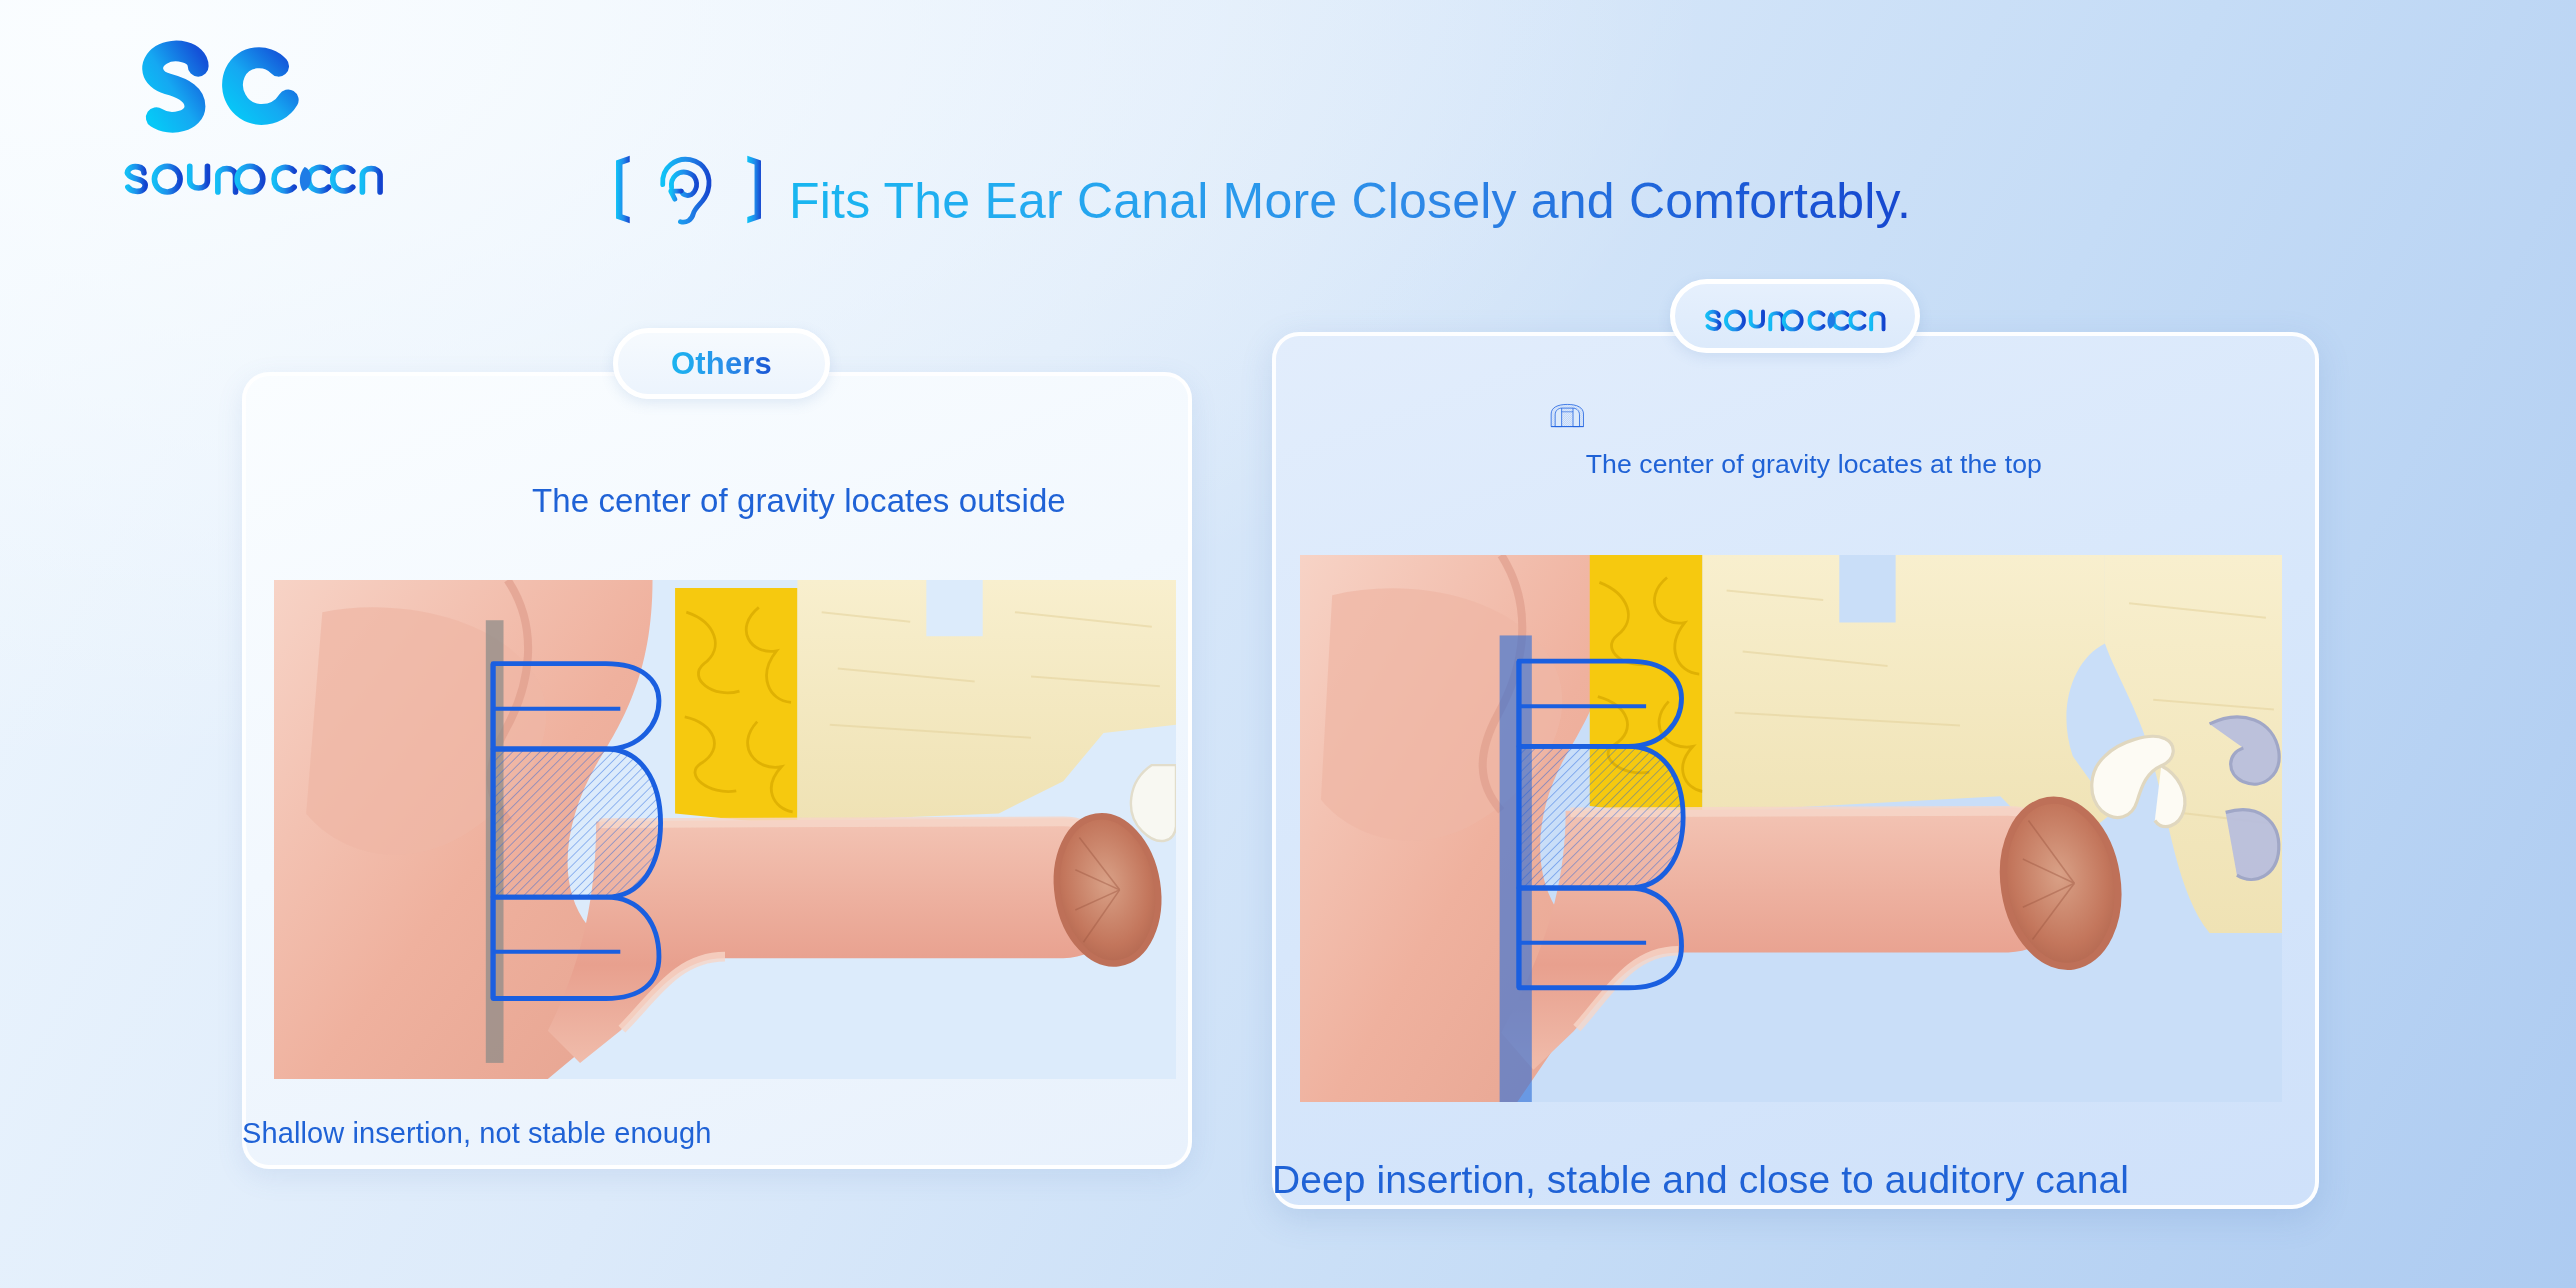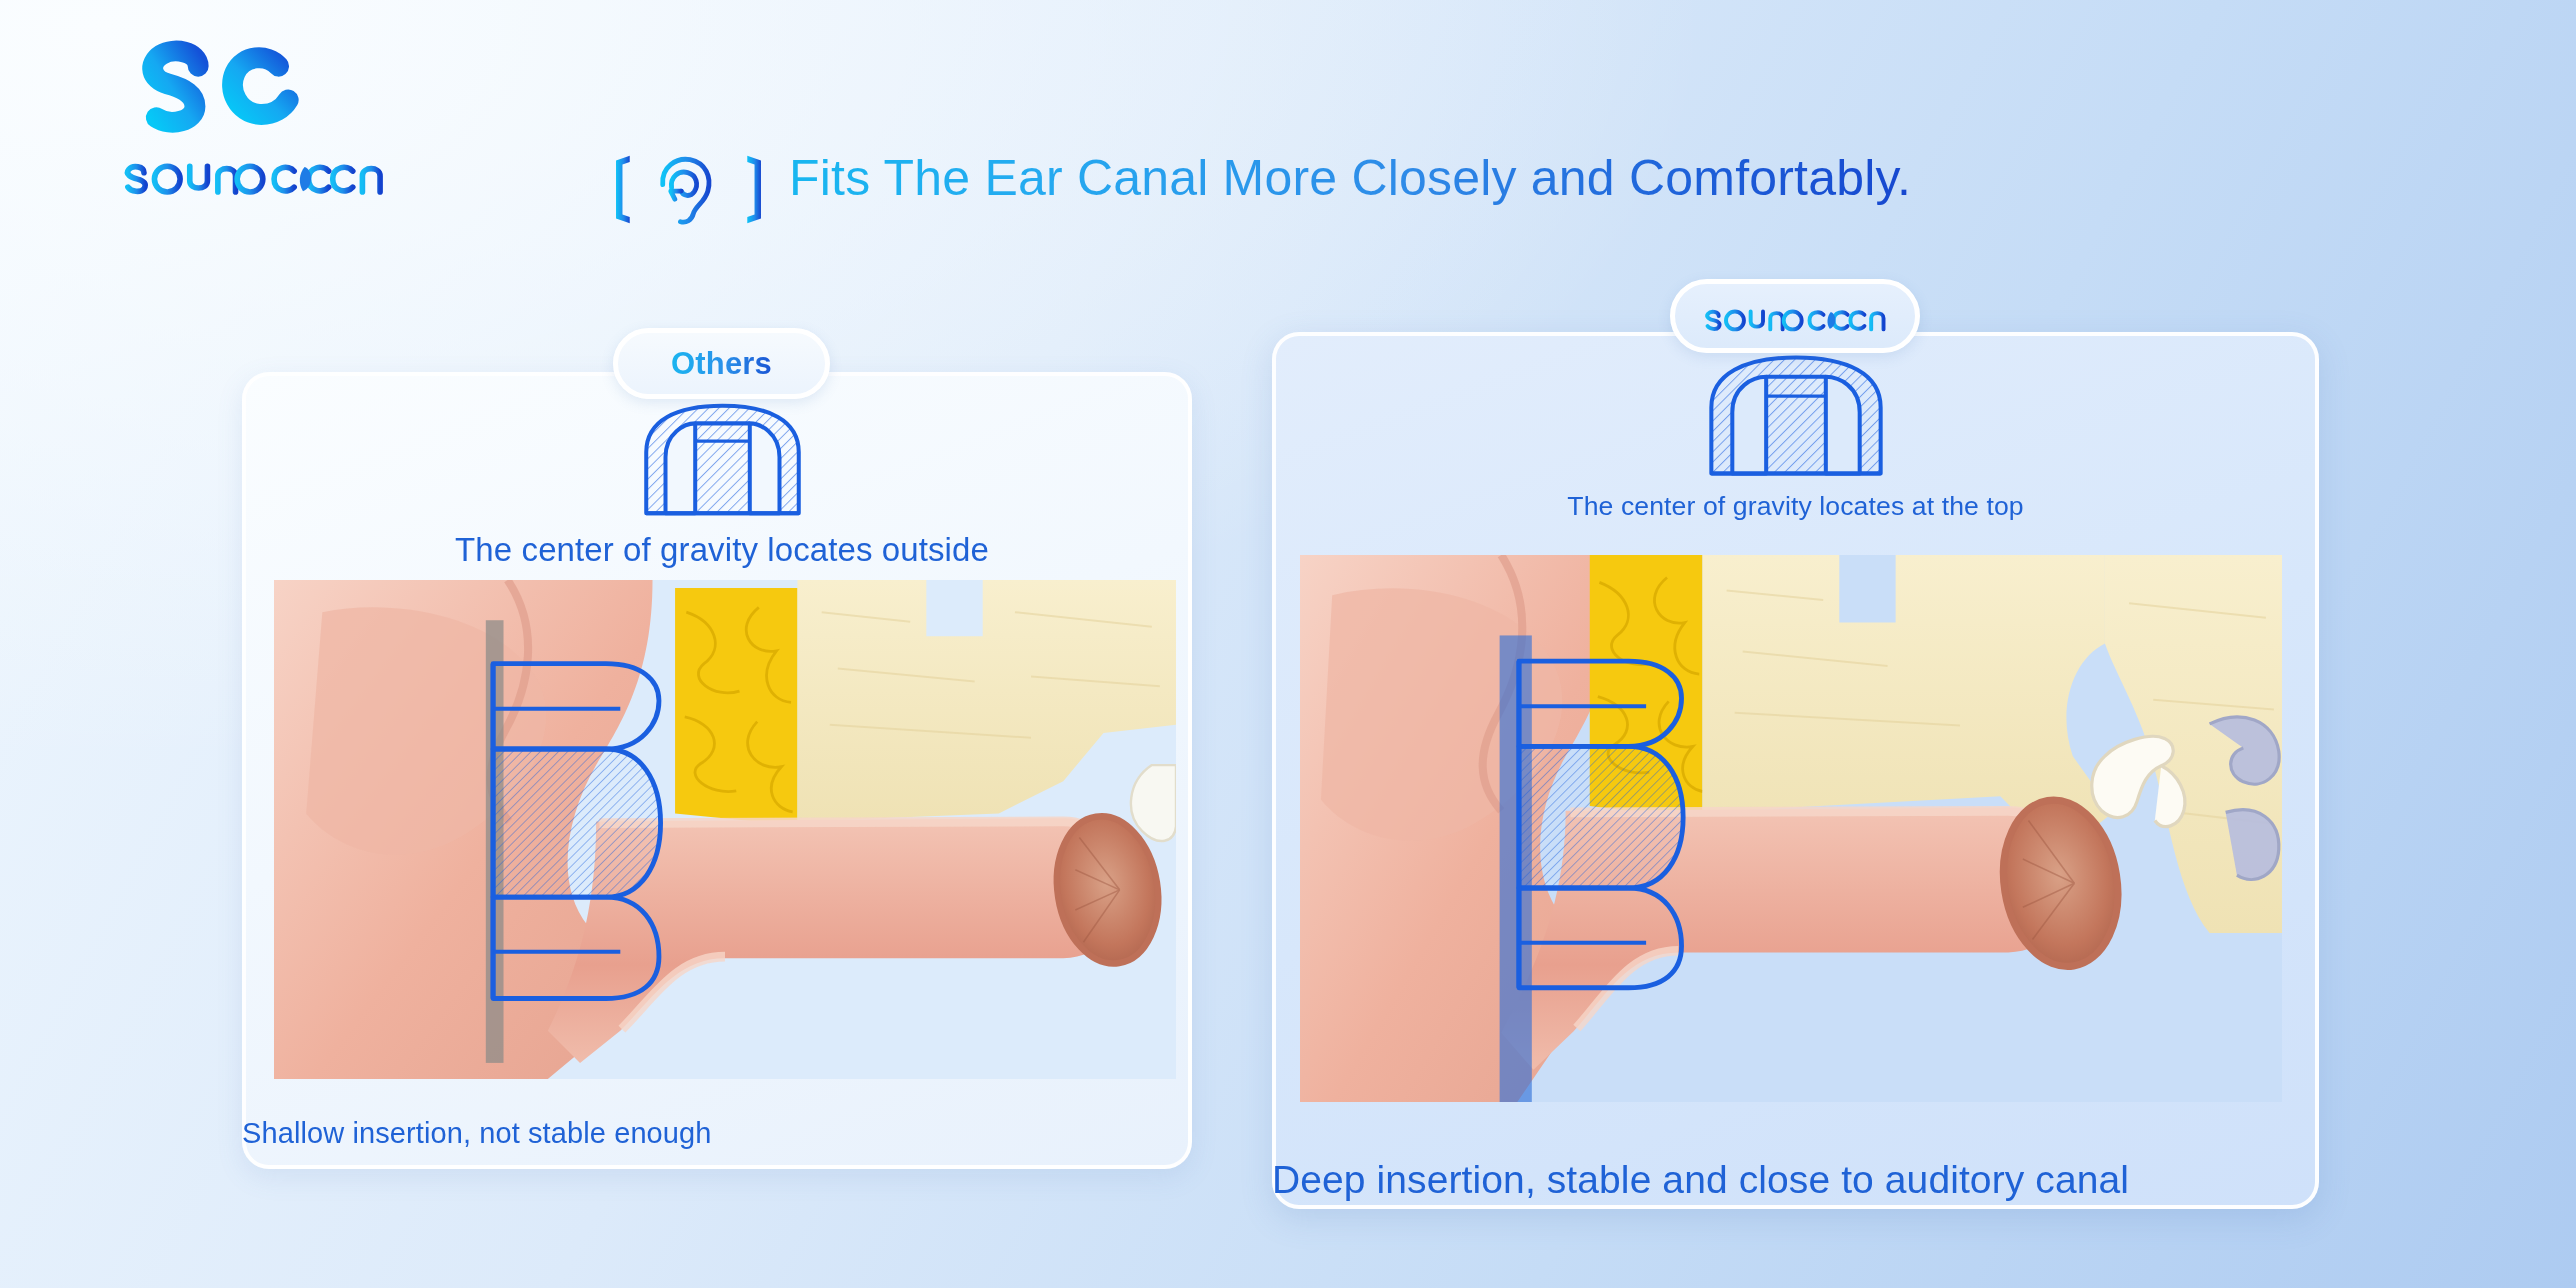--- a/index.html
+++ b/index.html
@@ -13,21 +13,21 @@
   }
 
   
   .logo { position:absolute; left:121px; top:37px; width:274px; }
   .logo-mark { display:block; }
   .logo-word { display:block; margin-top:4.8px; }
 
   
   .headline-row {
     position:absolute; left:612px; top:149px;
-    display:flex; align-items:flex-start; gap:24px;
+    display:flex; align-items:flex-end; gap:24px;
   }
   .headline-icon { display:block; }
   .headline-text {
     font-size:50px; font-weight:400; letter-spacing:0.2px;
     white-space:nowrap;
     background:linear-gradient(90deg,#18B6F0 0%,#24AAF0 22%,#2E8BE8 55%,#1D5ED8 82%,#1647CF 100%);
     -webkit-background-clip:text; background-clip:text;
     color:transparent; -webkit-text-fill-color:transparent;
   }
 
@@ -62,21 +62,21 @@
     background:linear-gradient(90deg,#1BB5F0 0%,#2A8FE9 55%,#1A55D4 100%);
     -webkit-background-clip:text; background-clip:text;
     color:transparent; -webkit-text-fill-color:transparent;
   }
   .badge-brand {
     left:1670px; top:279px; width:250px; height:74px;
     background:linear-gradient(180deg,#E6F0FD 0%,#DCEAFB 100%);
   }
 
   
-  .tip-wrap { position:absolute; display:flex; flex-direction:column; align-items:center; }
+  .tip-wrap { position:absolute; display:flex; flex-direction:row; align-items:flex-end; }
   .tip-left  { left:532px;  top:399px; width:380px; }
   .tip-right { left:1549px; top:351px; width:493px; }
   .tip-caption {
     margin-top:11.3px; color:#1F62D6; font-size:33px; font-weight:400;
     white-space:nowrap; letter-spacing:0.1px;
   }
   .tip-right .tip-caption { font-size:26.6px; }
 
   
   .anatomy { position:absolute; overflow:hidden; }

